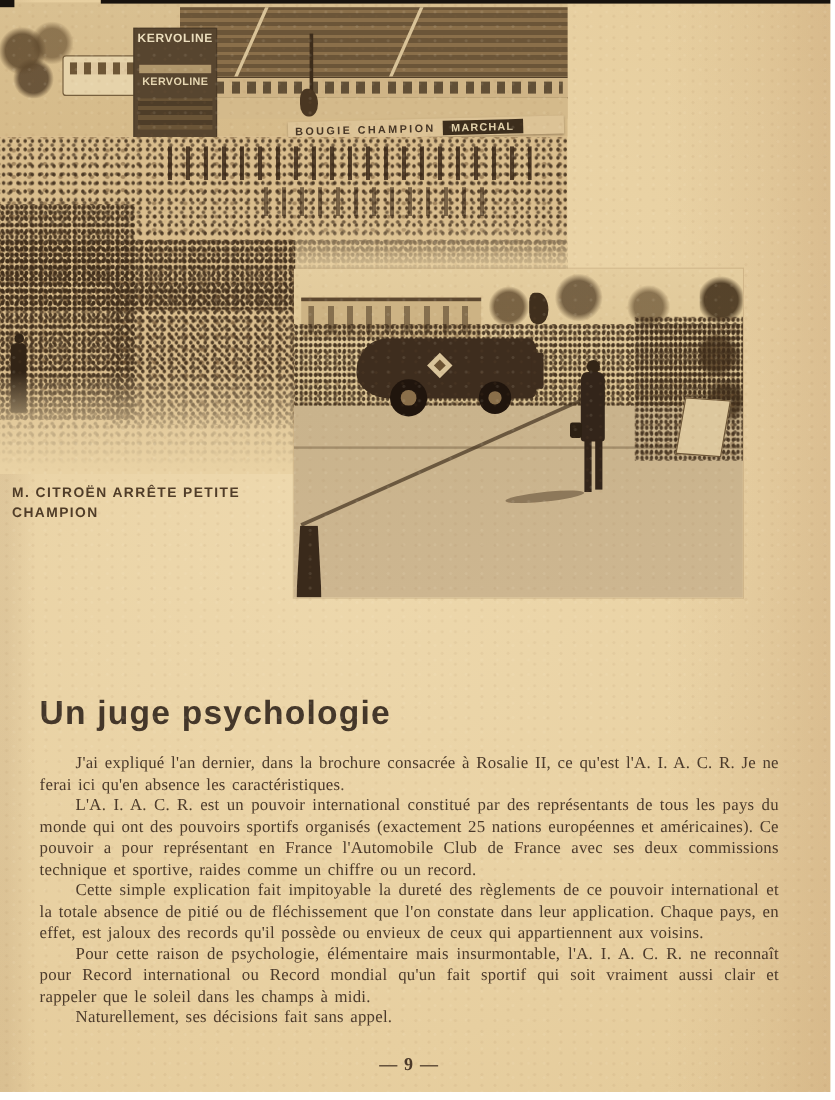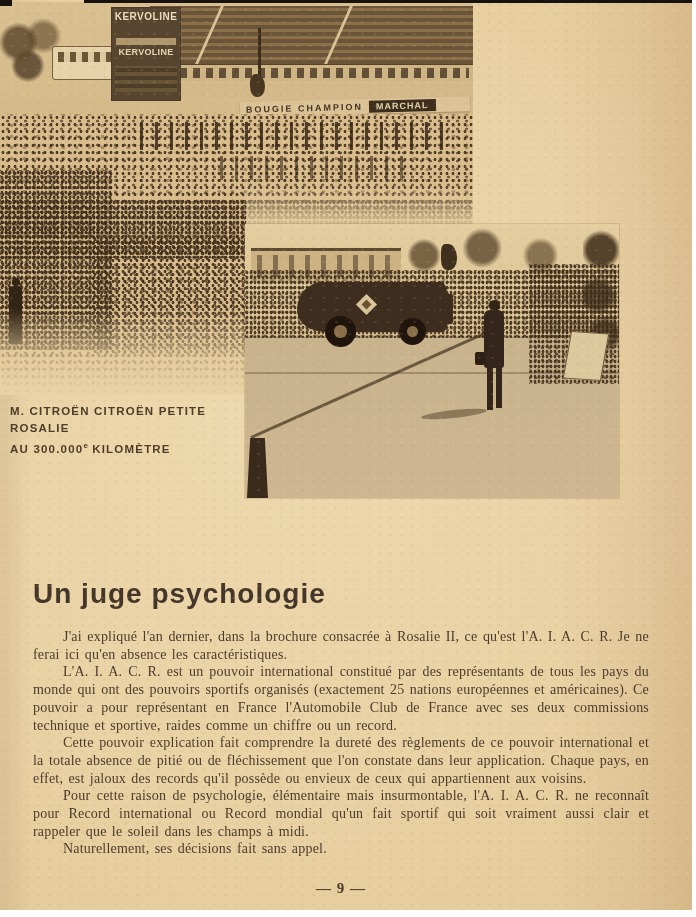--- a/index.html
+++ b/index.html
@@ -35,21 +35,21 @@
     background:linear-gradient(#d9c091,#d6bb8a);}
   .trees-left{position:absolute;left:0;top:14px;width:62px;height:66px;
     background:
       radial-gradient(circle at 30% 40%, rgba(96,74,46,.85) 0 14px, transparent 20px),
       radial-gradient(circle at 70% 30%, rgba(110,86,54,.7) 0 12px, transparent 18px),
       radial-gradient(circle at 45% 75%, rgba(80,60,38,.8) 0 12px, transparent 17px);}
   .bus{position:absolute;left:52px;top:44px;width:74px;height:32px;background:#e6d3aa;
     border:1px solid #77603e;border-radius:3px;}
   .bus:after{content:"";position:absolute;left:5px;top:5px;right:5px;height:10px;
     background:repeating-linear-gradient(90deg,#6d5636 0 6px,#dec8a0 6px 12px);}
-  .billboard{position:absolute;left:112px;top:6px;width:68px;height:92px;background:#57452f;
+  .billboard{position:absolute;left:112px;top:22px;width:68px;height:92px;background:#57452f;
     box-shadow:0 0 0 1px #4a3a27;}
   .bb-top{position:absolute;left:0;right:0;top:3px;text-align:center;
     font-family:"Liberation Sans",sans-serif;font-weight:bold;font-size:10px;color:#ecdfbe;letter-spacing:.5px;}
   .bb-band{position:absolute;left:4px;right:4px;top:30px;height:7px;background:#c7ab7c;opacity:.8;}
   .bb-bottom{position:absolute;left:0;right:0;top:39px;text-align:center;
     font-family:"Liberation Sans",sans-serif;font-weight:bold;font-size:9px;color:#e6d7b2;letter-spacing:.3px;}
   .bb-foot{position:absolute;left:3px;right:3px;top:58px;height:26px;
     background:repeating-linear-gradient(0deg,#6a5436 0 4px,#4e3d28 4px 8px);}
   .stands{position:absolute;left:150px;right:0;top:4px;height:58px;
     background:repeating-linear-gradient(0deg,#6b5538 0 4px,#8a6f4a 4px 7px);}
@@ -205,29 +205,28 @@
       <div class="body"></div>
       <div class="leg1"></div>
       <div class="leg2"></div>
       <div class="case"></div>
     </div>
     <div class="sign-board"></div>
     <div class="post"></div>
   </div>
 
   <div class="caption">
-    <div>M. CITROËN CITROËN PETITE ROSALIE</div>
-    <div><span>AU 300.000</span><sup>e</sup><span> KILOMÈTRE</span></div>
+    <div>M. CITROËN ARRÊTE PETITE CHAMPION</div>
   </div>
 
   <h1 class="heading">Un juge psychologie</h1>
   <div class="body-text">
     <p>J'ai expliqué l'an dernier, dans la brochure consacrée à Rosalie II, ce qu'est l'A. I. A. C. R. Je ne ferai ici qu'en absence les caractéristiques.</p>
     <p>L'A. I. A. C. R. est un pouvoir international constitué par des représentants de tous les pays du monde qui ont des pouvoirs sportifs organisés (exactement 25 nations européennes et américaines). Ce pouvoir a pour représentant en France l'Automobile Club de France avec ses deux commissions technique et sportive, raides comme un chiffre ou un record.</p>
-    <p>Cette pouvoir explication fait comprendre la dureté des règlements de ce pouvoir international et la totale absence de pitié ou de fléchissement que l'on constate dans leur application. Chaque pays, en effet, est jaloux des records qu'il possède ou envieux de ceux qui appartiennent aux voisins.</p>
+    <p>Cette simple explication fait impitoyable la dureté des règlements de ce pouvoir international et la totale absence de pitié ou de fléchissement que l'on constate dans leur application. Chaque pays, en effet, est jaloux des records qu'il possède ou envieux de ceux qui appartiennent aux voisins.</p>
     <p>Pour cette raison de psychologie, élémentaire mais insurmontable, l'A. I. A. C. R. ne reconnaît pour Record international ou Record mondial qu'un fait sportif qui soit vraiment aussi clair et rappeler que le soleil dans les champs à midi.</p>
     <p>Naturellement, ses décisions fait sans appel.</p>
   </div>
 
   <div class="page-number">— 9 —</div>
 
   <div class="grain"></div>
   <div class="edge-top"></div>
   <div class="edge-top-left"></div>
   <div class="edge-right"></div>

